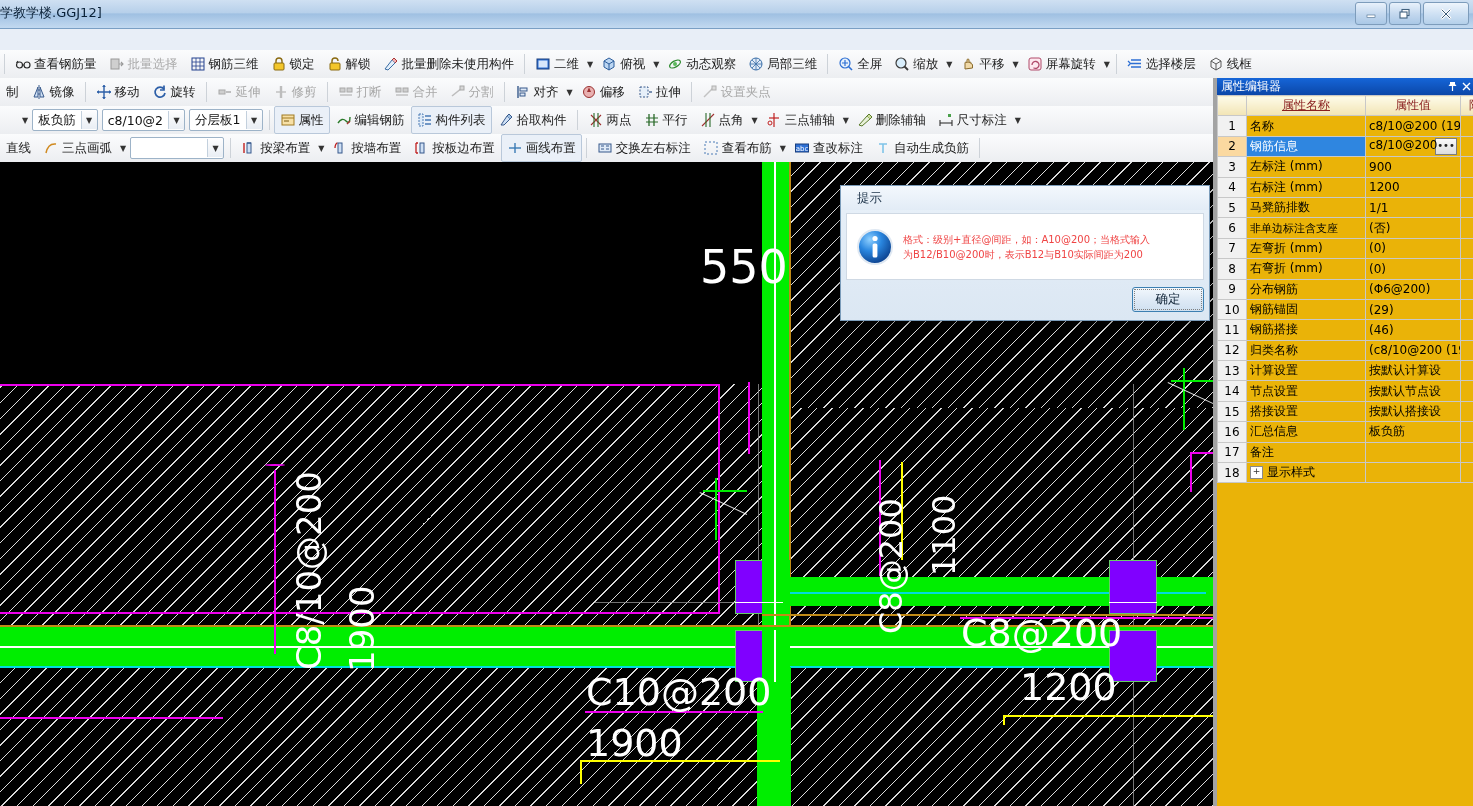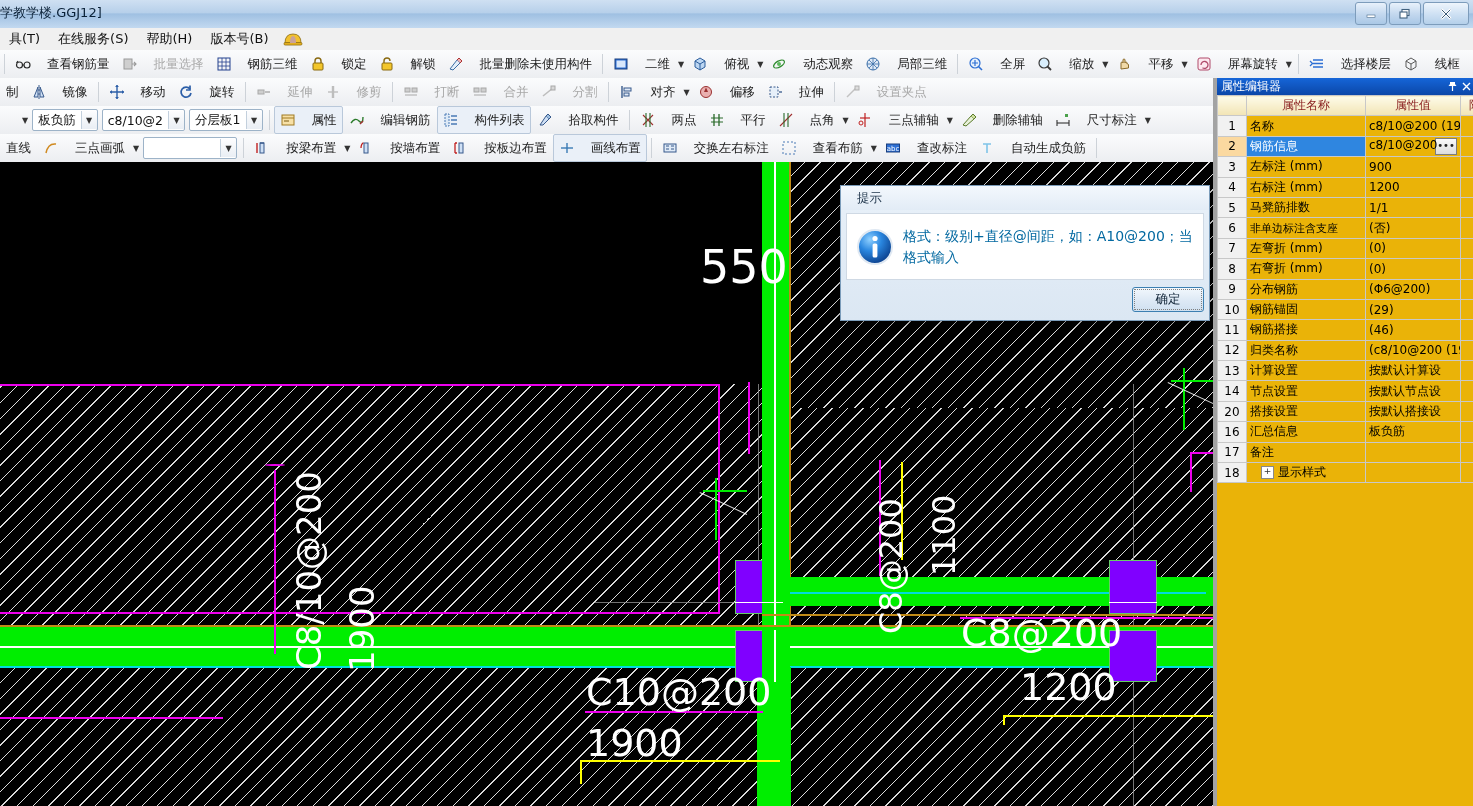--- a/index.html
+++ b/index.html
@@ -52,21 +52,21 @@
     background:linear-gradient(to bottom,#fbfcfd,#eceef1);
     border-bottom:1px solid #dcdfe3;
     display:flex;align-items:center;white-space:nowrap;overflow:hidden;
   }
   .tb1{top:50px;}
   .tb2{top:78px;}
   .tb3{top:106px;}
   .tb4{top:134px;}
 
   .tbtn{
-    display:inline-flex;align-items:center;gap:16px;
+    display:inline-flex;align-items:center;gap:3px;
     padding:2px 5px;height:22px;font-size:12.5px;color:#1a1a1a;
     border:1px solid transparent;border-radius:2px;cursor:default;
   }
   .tbtn.disabled{color:#a8a8a8;}
   .tbtn.framed{border:1px solid #b9c8da;background:#eaf0f8;}
   .sep{width:1px;height:20px;background:#cdd2d8;margin:0 4px;flex:none;}
   .caret{font-size:8px;color:#333;padding:0 2px;}
 
   
   .ic{width:16px;height:16px;flex:none;display:inline-block;position:relative;}
@@ -121,21 +121,21 @@
     height:24px;display:flex;align-items:center;padding-left:16px;
     font-size:12.5px;color:#20364c;
     background:linear-gradient(to bottom,#f3f8fd,#e2ecf6);
   }
   .dlg-body{
     position:absolute;left:5px;top:27px;right:5px;height:65px;
     background:#fff;border:1px solid #cfd9e4;
     display:flex;align-items:center;padding:0 8px;
   }
   .dlg-icon{width:40px;height:40px;flex:none;margin-right:8px;}
-  .dlg-msg{font-size:14px;color:#0369a1;line-height:1.5;}
+  .dlg-msg{font-size:10px;color:#ef4444;line-height:1.5;}
   .dlg-foot{
     position:absolute;left:5px;right:5px;bottom:6px;height:30px;
     display:flex;align-items:center;justify-content:flex-end;
   }
   .dlg-ok{
     min-width:70px;height:23px;border:1px solid #3c7fb1;border-radius:3px;
     background:linear-gradient(to bottom,#f2f8fd,#dfeaf6 50%,#cfe0f0);
     display:flex;align-items:center;justify-content:center;
     font-size:12.5px;color:#102437;
     outline:1px dotted #808080;outline-offset:-3px;
@@ -155,21 +155,21 @@
   table.grid{border-collapse:collapse;width:260px;table-layout:fixed;font-size:12px;}
   table.grid th,table.grid td{
     border:1px solid #c8c8c8;padding:0 3px;height:19.4px;
     overflow:hidden;white-space:nowrap;color:#000;
   }
   table.grid th{
     background:linear-gradient(to bottom,#fdfbe9,#f2e4b4);
     font-weight:normal;text-align:center;color:#8a2020;
   }
   th.c0,td.c0{width:22px;text-align:center;background:#f1f1f1;color:#333;}
-  th.c1{width:112px;background:linear-gradient(to bottom,#fdfdfd,#ededed);color:#000;}
+  th.c1{width:112px;background:linear-gradient(to bottom,#fdfdfd,#ededed);color:#000;text-decoration:underline;}
   th.c2{width:88px;}
   th.c3{width:34px;background:linear-gradient(to bottom,#fdfdfd,#ededed);color:#000;}
   td.c1{padding-left:18px;}
   td.c2{font-family:"DejaVu Sans","Liberation Sans",sans-serif;}
   td.c3{text-align:center;}
   tr.selrow td.c0{background:#fbd9a0;color:#000;}
   tr.selrow td.c1{background:#2f86e0;color:#fff;font-family:Liberation Mono, monospace;}
   td.namecell-blue{color:#12349c;}
   .mini-chk{
     display:inline-block;width:12px;height:12px;border:1px solid #9a9a9a;
@@ -209,33 +209,20 @@
       </div>
       <div class="win-btn close">
         <svg width="14" height="12" viewBox="0 0 14 12">
           <path d="M3 2 L11 10 M11 2 L3 10" stroke="#fff" stroke-width="2.6" stroke-linecap="round"></path>
           <path d="M3 2 L11 10 M11 2 L3 10" stroke="#3a5b79" stroke-width="1" stroke-linecap="round"></path>
         </svg>
       </div>
     </div>
   </div>
 
-  <div class="menubar">
-    <div class="menu-item">具(T)</div>
-    <div class="menu-item">在线服务(S)</div>
-    <div class="menu-item">帮助(H)</div>
-    <div class="menu-item">版本号(B)</div>
-    <div class="helmet">
-      <svg width="20" height="16" viewBox="0 0 20 16">
-        <path d="M2 12 Q2 3 10 3 Q18 3 18 12 Z" fill="#f2c12e" stroke="#8a6a10" stroke-width="0.8"></path>
-        <rect x="1" y="11.5" width="18" height="2.6" rx="1.2" fill="#e3ae1e" stroke="#8a6a10" stroke-width="0.7"></rect>
-        <path d="M7 12 Q7 5 10 5 Q13 5 13 12" fill="#c9a29a"></path>
-      </svg>
-    </div>
-  </div>
 
   <div class="toolbar tb1">
     <div class="sep"></div>
     <div class="tbtn">
       <span class="ic">
         <svg width="16" height="16" viewBox="0 0 16 16">
             <circle cx="4.5" cy="9" r="3" fill="none" stroke="#2a2a2a" stroke-width="1.2"></circle>
             <circle cx="12" cy="9" r="3" fill="none" stroke="#2a2a2a" stroke-width="1.2"></circle>
             <path d="M7.5 9 H9" stroke="#2a2a2a" stroke-width="1.2"></path>
             <path d="M1.5 7 L3 5" stroke="#2a2a2a" stroke-width="1.2"></path>
@@ -820,20 +807,21 @@
               <stop offset="100%" stop-color="#0b3f8c"></stop>
             </radialGradient>
           </defs>
           <circle cx="20" cy="20" r="17" fill="url(#ig)" stroke="#dfe8f2" stroke-width="2"></circle>
           <circle cx="20" cy="11.5" r="2.6" fill="#fff"></circle>
           <rect x="17.6" y="16.5" width="4.8" height="14" rx="1.6" fill="#fff"></rect>
         </svg>
       </span>
       <div>
         <div class="dlg-msg">格式：级别+直径@间距，如：A10@200；当格式输入</div>
+        <div class="dlg-msg">为B12/B10@200时，表示B12与B10实际间距为200</div>
       </div>
     </div>
     <div class="dlg-foot">
       <div class="dlg-ok">确定</div>
     </div>
   </div>
 
   <div class="prop">
     <div class="prop-head">
       <span class="t">属性编辑器</span>
@@ -940,40 +928,40 @@
           <td class="c2">按默认计算设</td>
           <td class="c3"></td>
         </tr>
         <tr>
           <td class="c0">14</td>
           <td class="c1">节点设置</td>
           <td class="c2">按默认节点设</td>
           <td class="c3"></td>
         </tr>
         <tr>
-          <td class="c0">20</td>
+          <td class="c0">15</td>
           <td class="c1">搭接设置</td>
           <td class="c2">按默认搭接设</td>
           <td class="c3"></td>
         </tr>
         <tr>
           <td class="c0">16</td>
           <td class="c1">汇总信息</td>
           <td class="c2">板负筋</td>
           <td class="c3"><span class="mini-chk"></span></td>
         </tr>
         <tr>
           <td class="c0">17</td>
           <td class="c1">备注</td>
           <td class="c2"></td>
           <td class="c3"><span class="mini-chk"></span></td>
         </tr>
         <tr>
           <td class="c0">18</td>
-          <td class="c1 muted" style="padding-left:14px">
+          <td class="c1 muted" style="padding-left:3px">
             <span class="plus">+</span><span>显示样式</span>
           </td>
           <td class="c2"></td>
           <td class="c3"></td>
         </tr>
       </tbody>
     </table>
   </div>
 
 </div>

